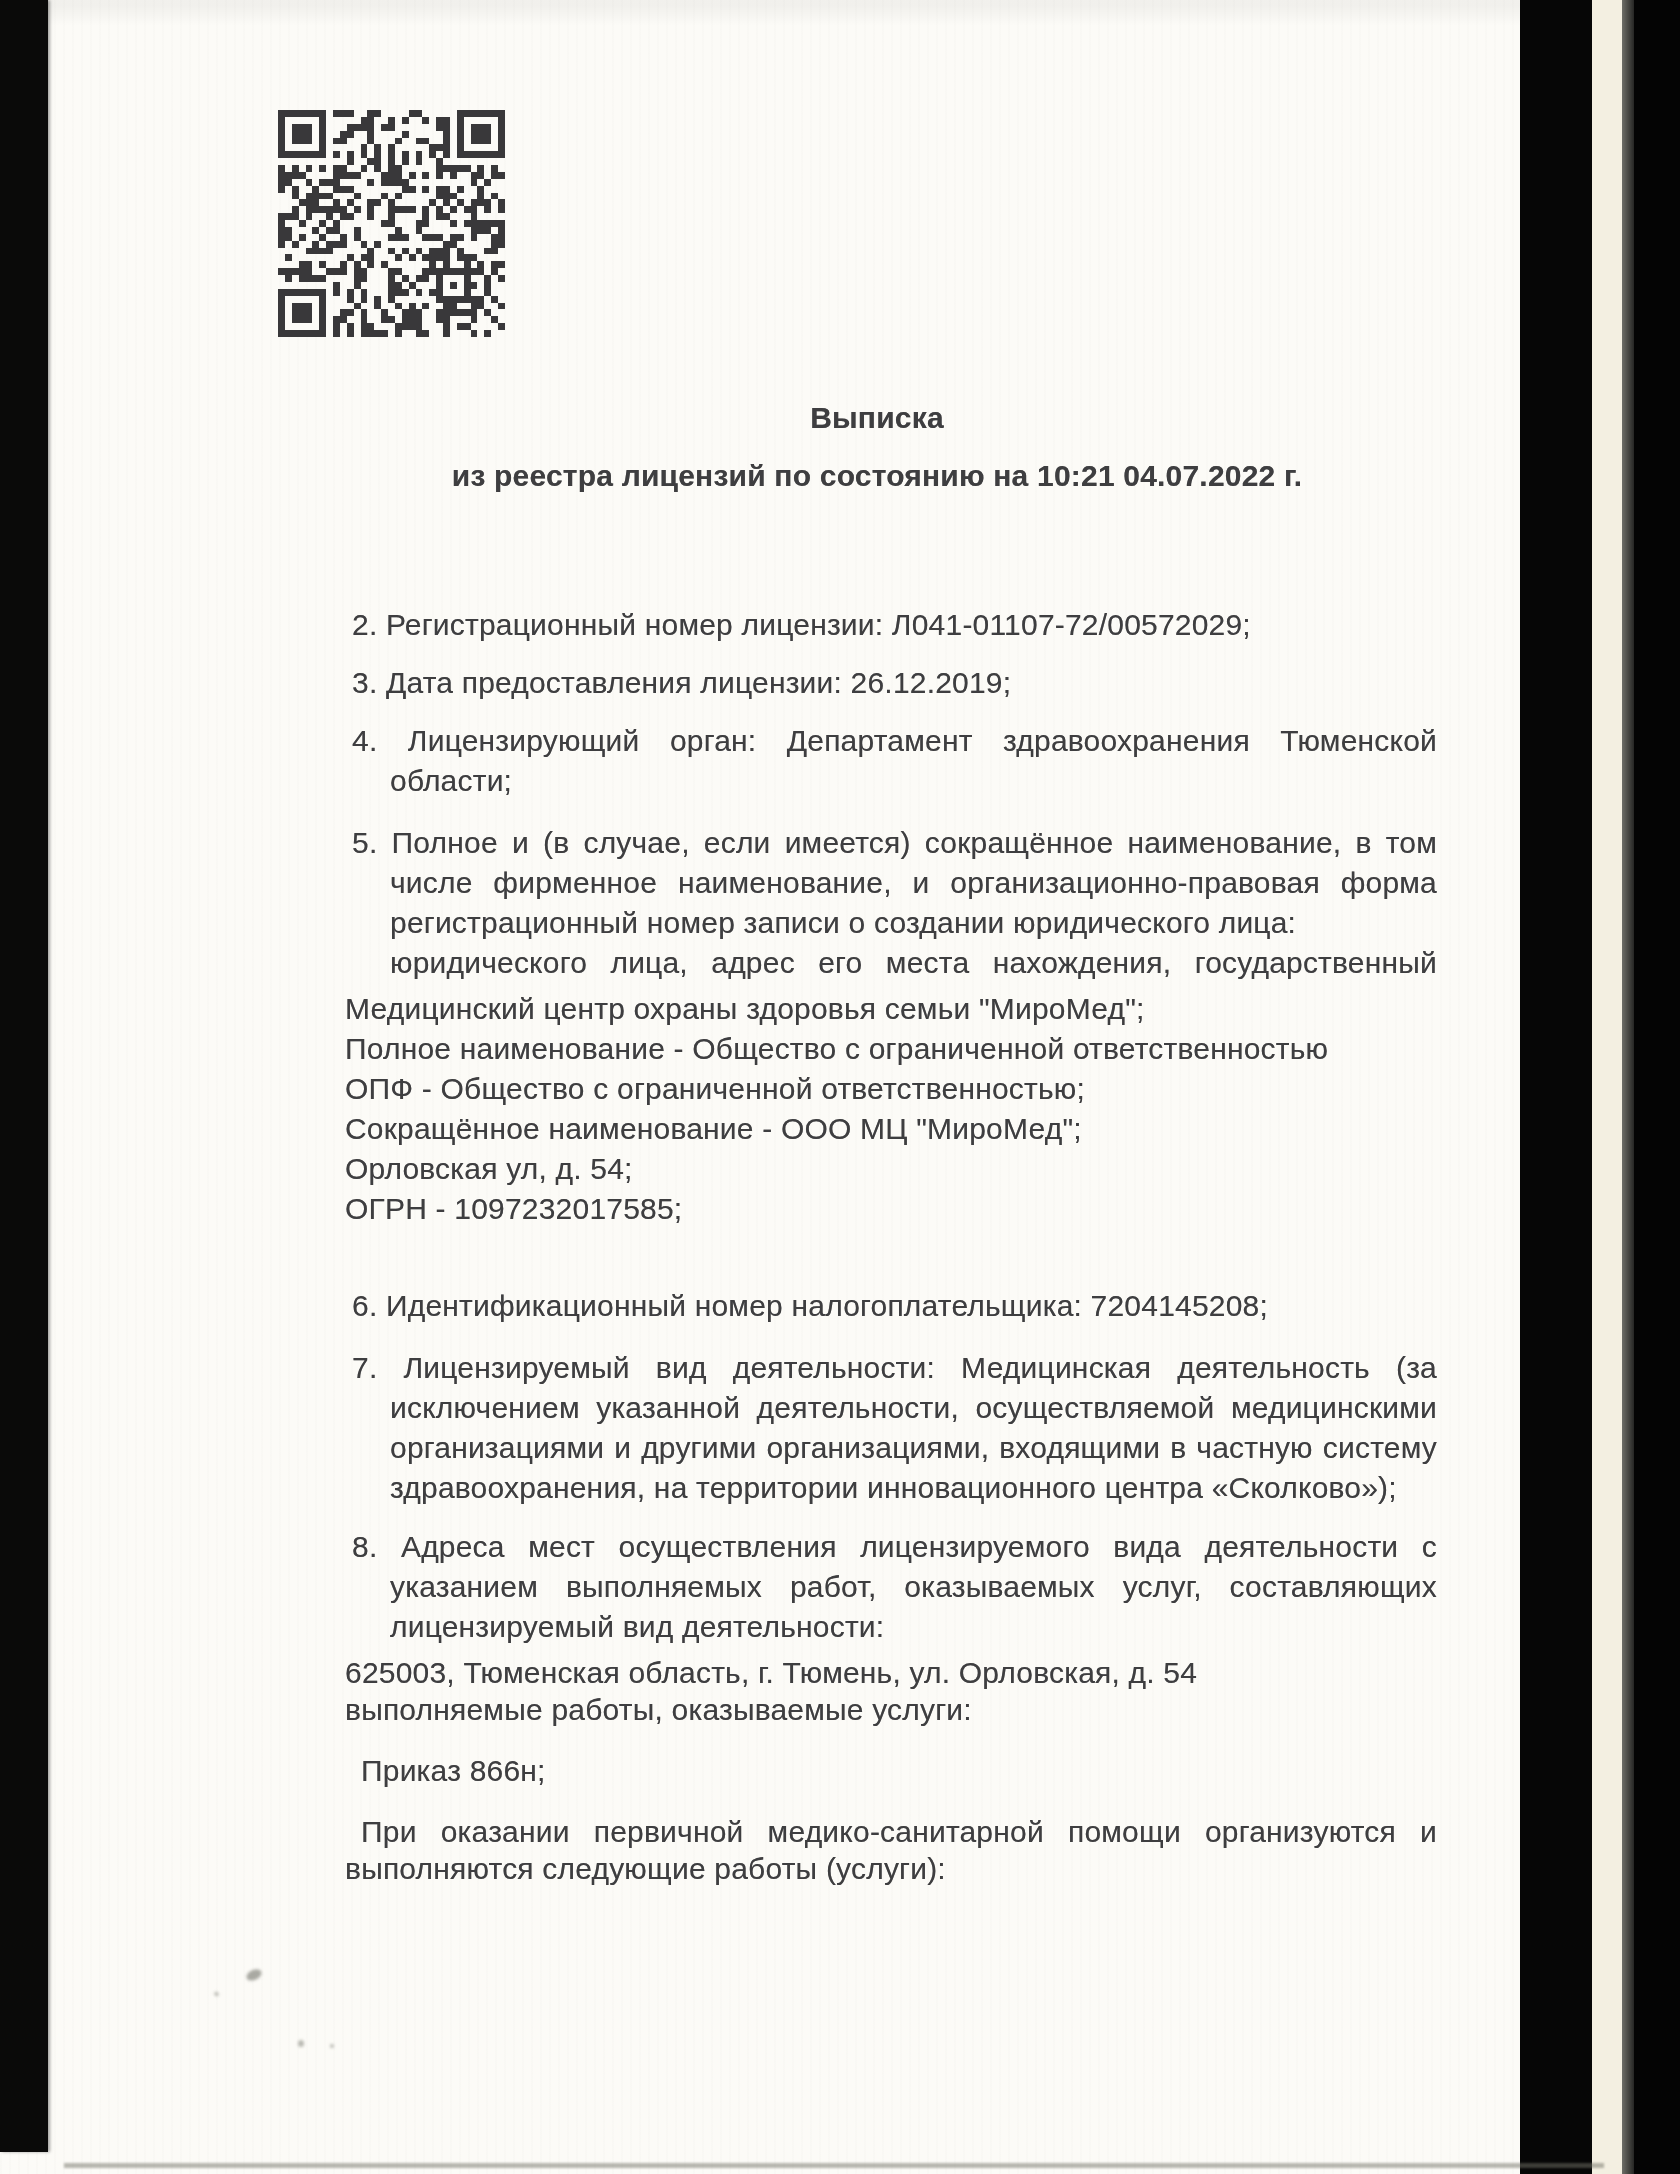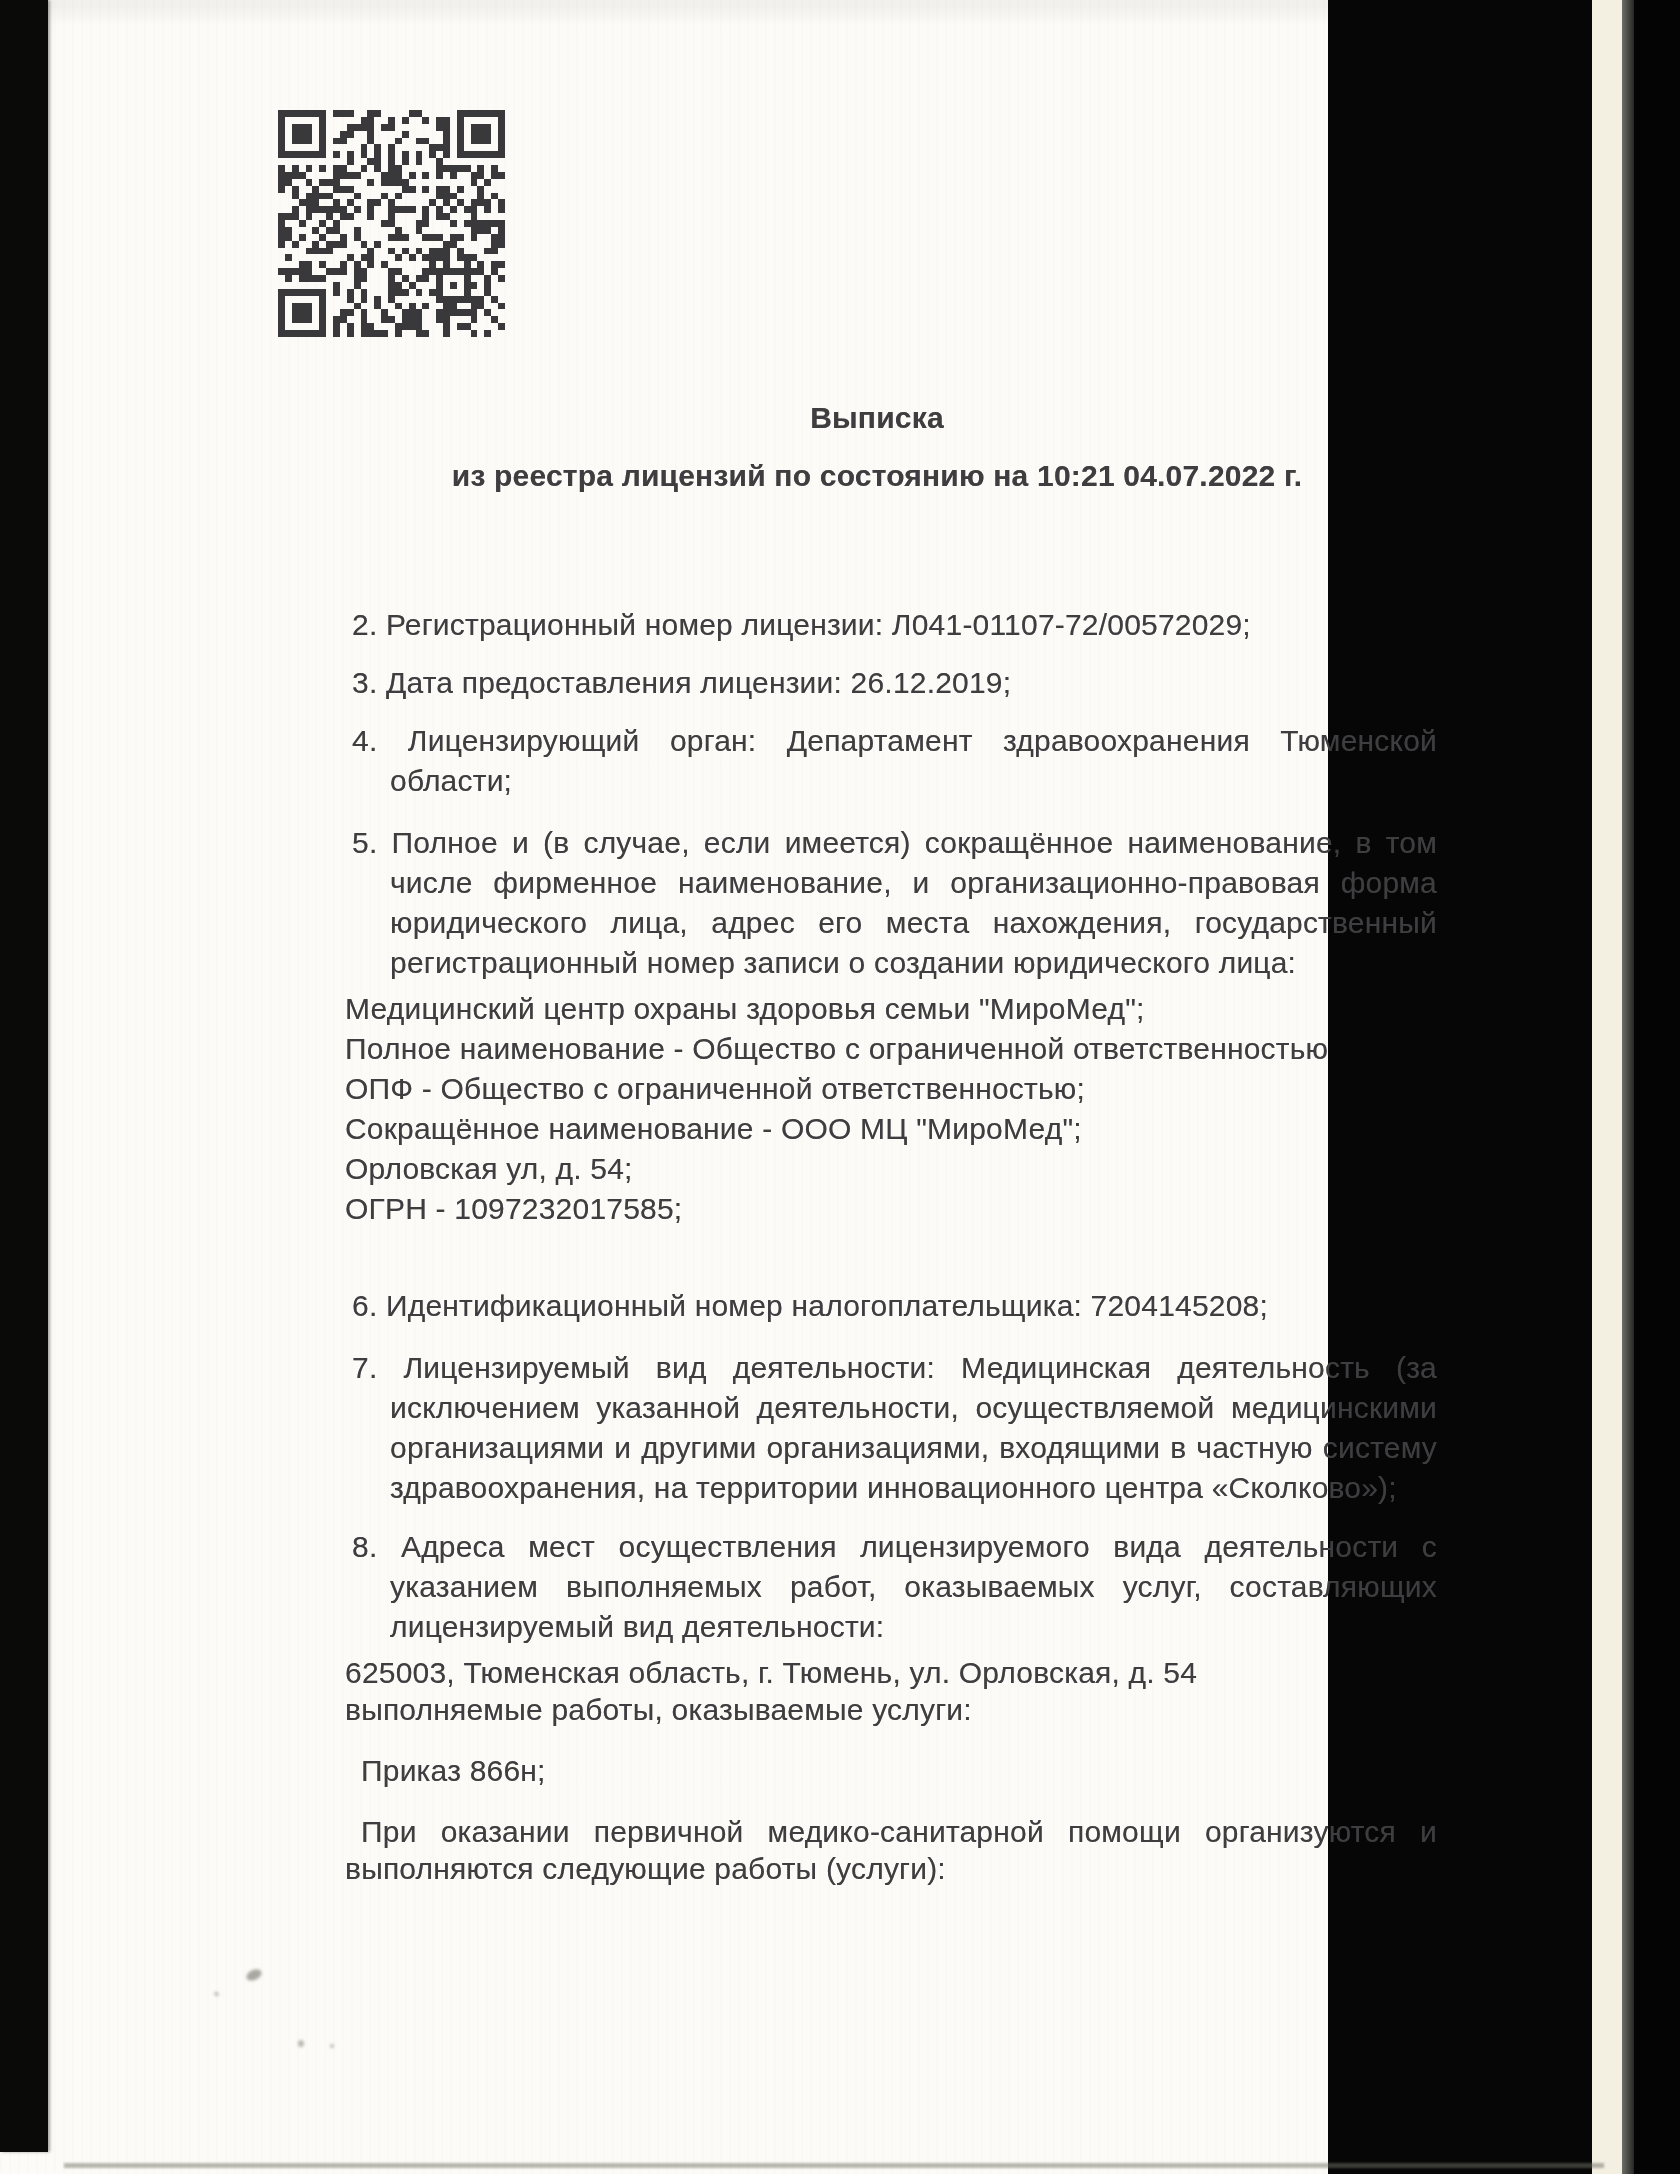--- a/index.html
+++ b/index.html
@@ -2,21 +2,21 @@
 <html><head>
 <meta charset="utf-8">
 <style>
   html,body{margin:0;padding:0;}
   body{
     width:1680px;height:2174px;position:relative;overflow:hidden;
     background:#060606;
     font-family:"Liberation Sans","DejaVu Sans",sans-serif;
   }
   .page{
-    position:absolute;left:0;top:0;width:1328px;height:2174px;
+    position:absolute;left:0;top:0;width:1520px;height:2174px;
     background:
       repeating-linear-gradient(90deg, rgba(90,90,80,0.015) 0 2px, rgba(0,0,0,0) 2px 9px),
       linear-gradient(180deg, rgba(0,0,0,0.045) 0 6px, rgba(0,0,0,0) 26px),
       #fcfbf7;
   }
   .edge-left{
     position:absolute;left:0;top:0;width:48px;height:2152px;background:#0a0a09;
     box-shadow:2px 0 3px rgba(0,0,0,0.35);
   }
   .edge-cream{position:absolute;left:1592px;top:0;width:30px;height:2174px;background:#f3efe1;}
@@ -479,22 +479,22 @@
     </div>
 
   <div class="txt blk" id="item4" data-hang="">
       <div class="ln just">4. Лицензирующий орган: Департамент здравоохранения Тюменской</div>
       <div class="ln cont">области;</div>
     </div>
 
   <div class="txt blk" id="item5" data-hang="">
       <div class="ln just">5. Полное и (в случае, если имеется) сокращённое наименование, в том</div>
       <div class="ln cont just">числе фирменное наименование, и организационно-правовая форма</div>
+      <div class="ln cont">регистрационный номер записи о создании юридического лица:</div>
       <div class="ln cont just">юридического лица, адрес его места нахождения, государственный</div>
-      <div class="ln cont">регистрационный номер записи о создании юридического лица:</div>
     </div>
 
   <div class="txt blk" id="para1">
       <div class="ln cont">Медицинский центр охраны здоровья семьи "МироМед";</div>
       <div class="ln">Полное наименование - Общество с ограниченной ответственностью</div>
       <div class="ln cont">ОПФ - Общество с ограниченной ответственностью;</div>
       <div class="ln cont">Сокращённое наименование - ООО МЦ "МироМед";</div>
       <div class="ln cont">Орловская ул, д. 54;</div>
       <div class="ln cont">ОГРН - 1097232017585;</div>
     </div>

